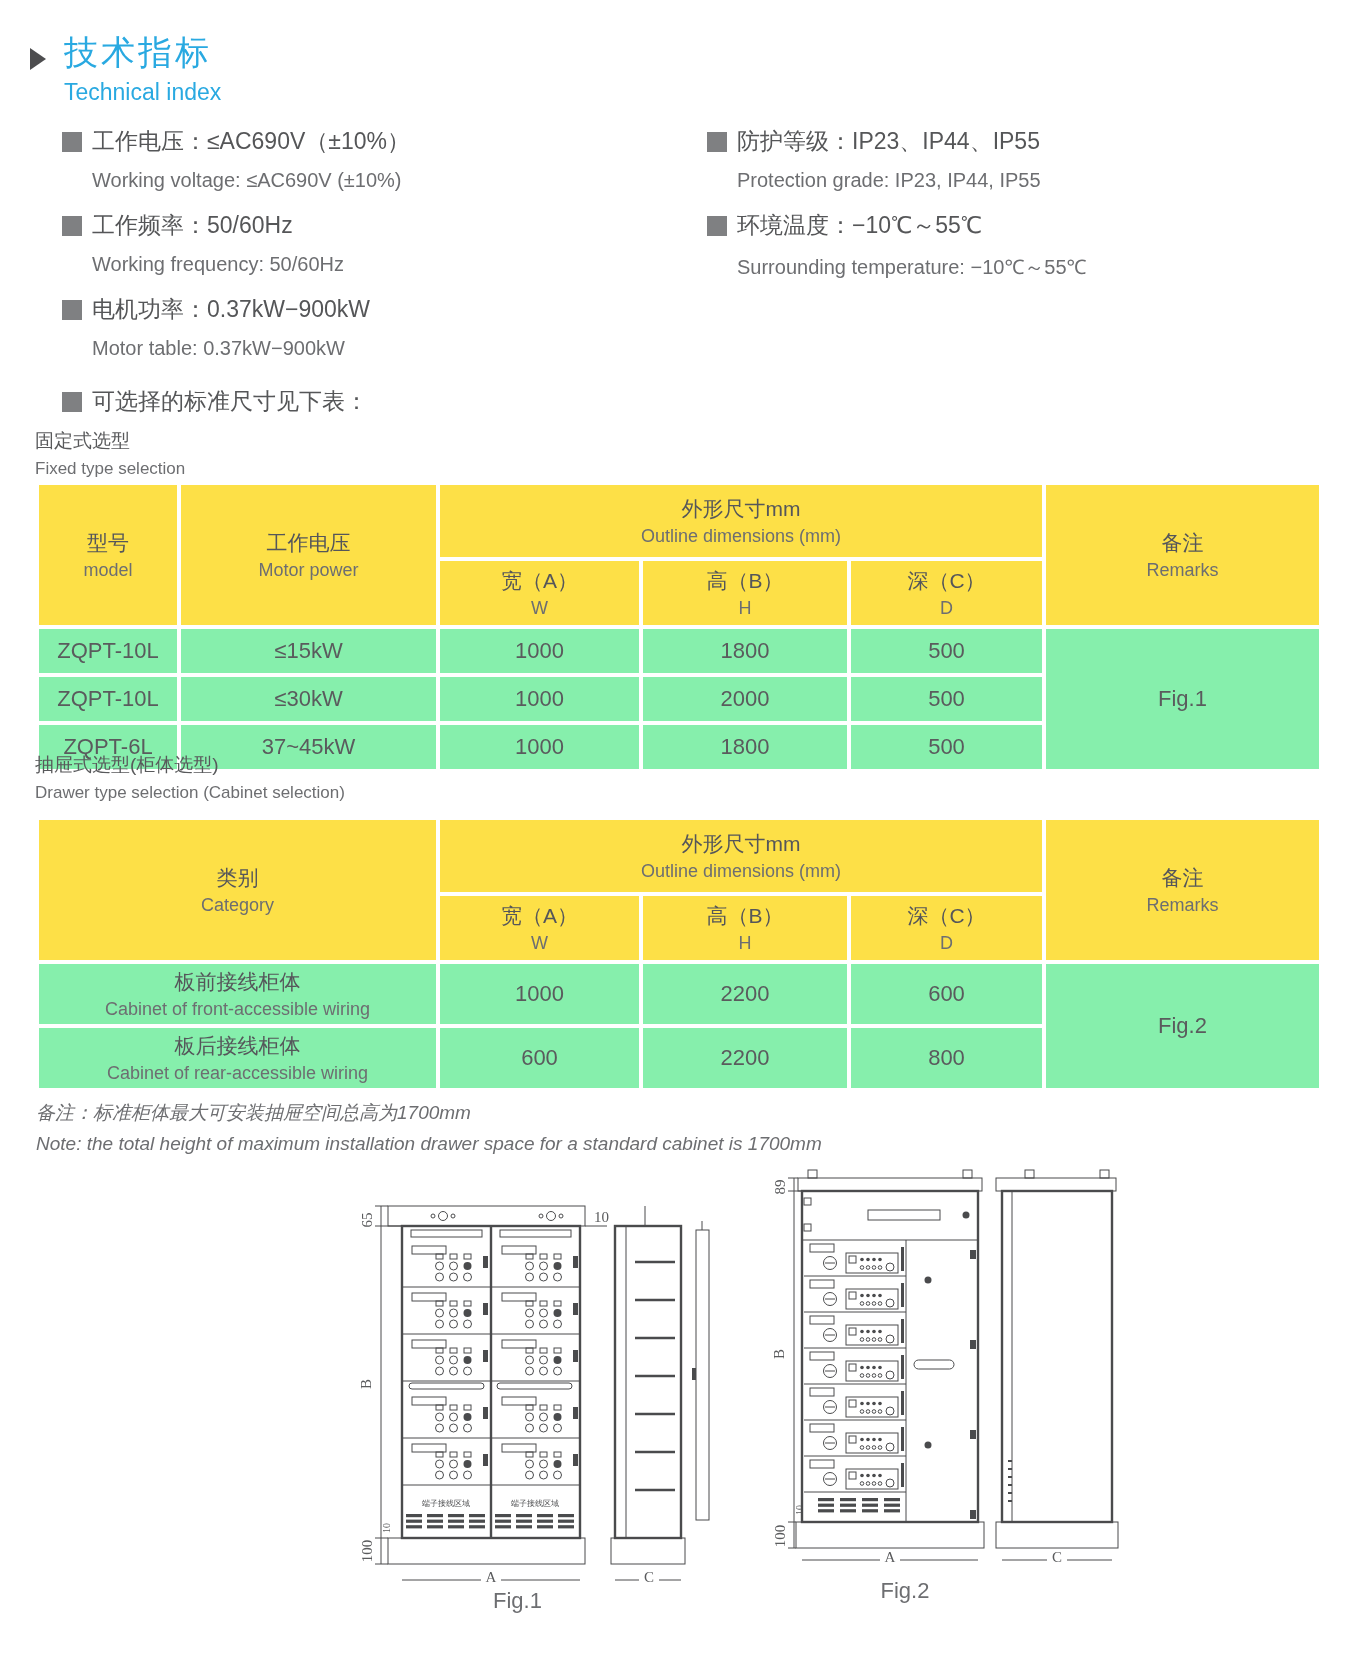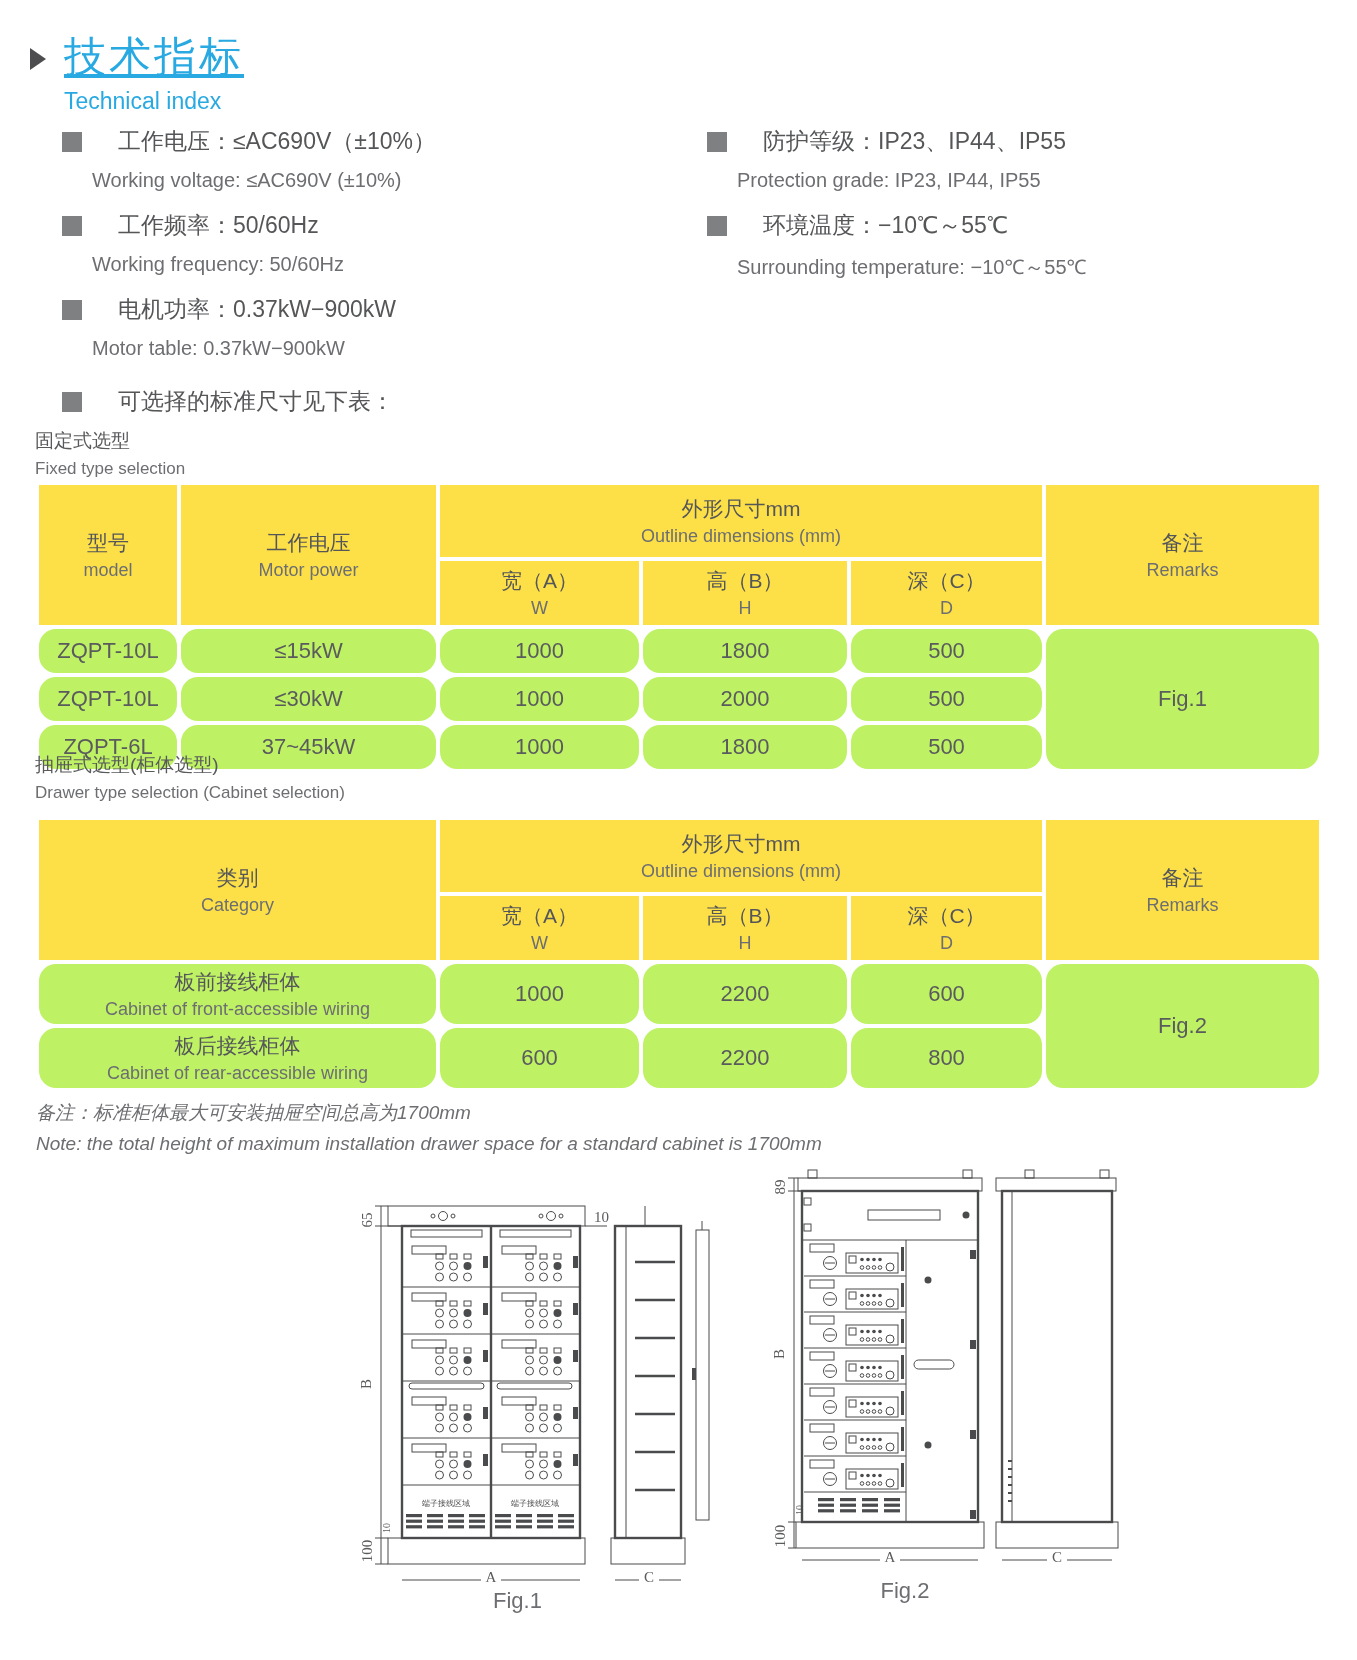--- a/index.html
+++ b/index.html
@@ -6,43 +6,43 @@
   .page{
     position:relative;width:1357px;height:1660px;background:#ffffff;
     font-family:"Liberation Sans",sans-serif;color:#58595b;overflow:hidden;
   }
   
   .hdr{position:absolute;left:30px;top:34px;}
   .hdr-arrow{
     position:absolute;left:0;top:14px;width:0;height:0;
     border-left:16px solid #4d4d4f;border-top:11px solid transparent;border-bottom:11px solid transparent;
   }
-  .hdr-title{margin-left:34px;font-size:42px;letter-spacing:3px;color:#29a9e1;line-height:1.1;text-decoration:underline;}
+  .hdr-title{margin-left:34px;font-size:34px;letter-spacing:3px;color:#29a9e1;line-height:1.1;}
   .hdr-sub{margin-left:34px;font-size:23px;color:#29a9e1;margin-top:8px;}
   
   .specs{position:absolute;left:62px;top:126px;width:1260px;display:flex;}
   .spec-col-left{width:645px;}
   .spec-col-right{flex:1;}
   .spec-item{margin-bottom:6px;}
-  .spec-cn{display:flex;align-items:center;font-size:23px;color:#555658;white-space:nowrap;gap:26px;}
+  .spec-cn{display:flex;align-items:center;font-size:23px;color:#555658;white-space:nowrap;}
   .bullet{display:inline-block;width:20px;height:20px;background:#7f8082;margin-right:10px;flex:0 0 auto;}
   .spec-en{font-size:20px;color:#6d6e71;margin:12px 0 18px 30px;white-space:nowrap;}
   .intro-gap{margin-top:26px;}
   
   .seclabel{position:absolute;left:35px;}
   .seclabel .cnl{font-size:19px;color:#58595b;}
   .seclabel .enl{font-size:17px;color:#6d6e71;margin-top:5px;}
   
   table.spec-table{
     position:absolute;left:35px;border-collapse:separate;border-spacing:4px;
     width:1288px;table-layout:fixed;
   }
   table.spec-table th,table.spec-table td{padding:0;text-align:center;vertical-align:middle;font-weight:normal;}
   .hd{background:#fde047;}
-  .bd{background:#bef264;border-radius:17px;}
+  .bd{background:#86efac;}
   .cell-cn{font-size:21px;color:#55565a;}
   .cell-en{font-size:18px;color:#6d6e71;margin-top:3px;}
   .num{font-size:22px;color:#5a5b5d;}
   .tier1{height:72px;}
   .tier2{height:64px;}
   .row1{height:44px;}
   .row2tall{height:60px;}
   
   .note{position:absolute;left:36px;top:1100px;font-style:italic;}
   .note .ncn{font-size:19px;color:#6d6e71;}

